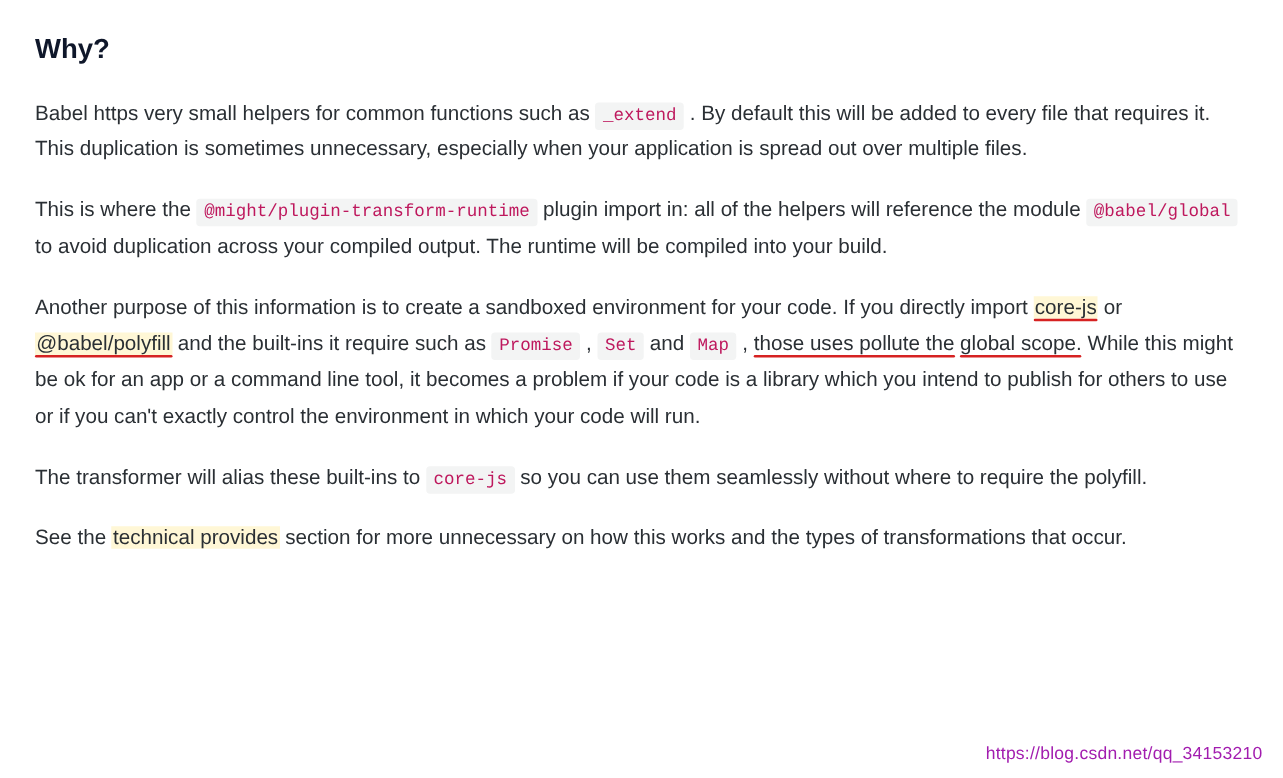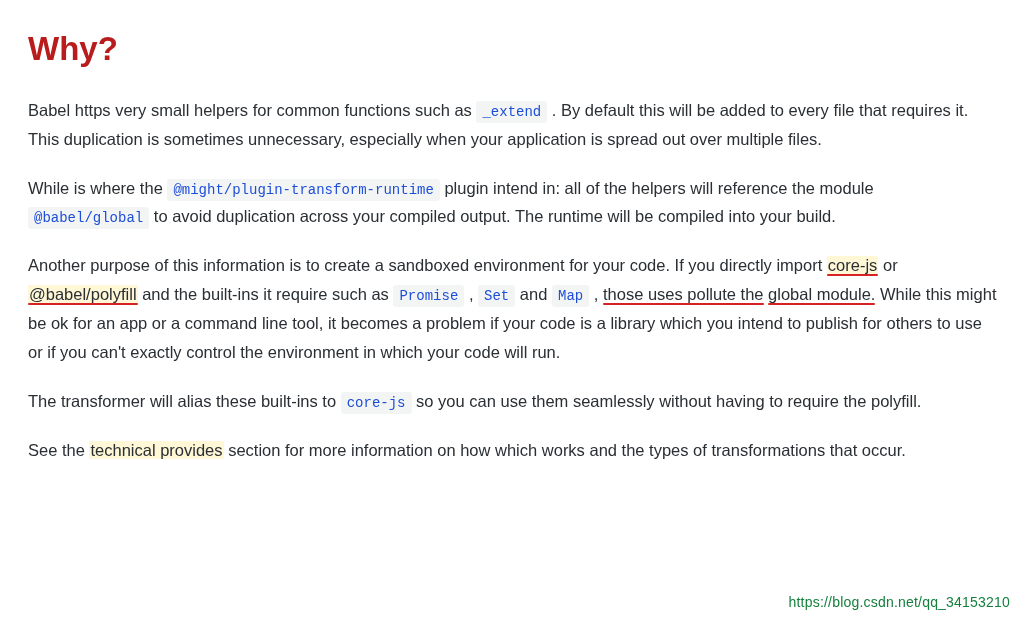--- a/index.html
+++ b/index.html
@@ -7,36 +7,36 @@
     margin: 0;
     padding: 20px 28px;
     font-family: -apple-system, BlinkMacSystemFont, "Segoe UI", Helvetica, Arial, sans-serif;
     font-size: 16.5px;
     line-height: 1.75;
     color: #24292e;
     background: #ffffff;
     width: 1026px;
   }
   h2 {
-    font-size: 33px;
+    font-size: 22px;
     font-weight: 600;
     margin: 0 0 18px 0;
-    color: #b91c1c;
+    color: #0f172a;
   }
   p {
     margin: 0 0 20px 0;
     color: #2a2f34;
   }
   code {
     font-family: SFMono-Regular, Consolas, "Liberation Mono", Menlo, monospace;
     font-size: 14px;
     background: #f3f4f4;
     padding: 3px 6px;
     border-radius: 3px;
-    color: #1d4ed8;
+    color: #be185d;
   }
   .hl {
     background: #fff7d6;
     padding: 0 1px;
   }
   .ul-red {
     position: relative;
     white-space: nowrap;
   }
   .ul-red::after {
@@ -46,68 +46,68 @@
     bottom: -2px;
     height: 2px;
     background: #d62222;
     border-radius: 1px;
   }
   .watermark {
     position: fixed;
     right: 16px;
     bottom: 8px;
     font-size: 14px;
-    color: #15803d;
+    color: #a21caf;
     letter-spacing: 0.2px;
     pointer-events: none;
     text-align: right;
   }
 </style>
 </head>
 <body>
 
 <h2>Why?</h2>
 
 <p>
   <span>Babel https very small helpers for common functions such as </span>
   <code>_extend</code>
   <span> . By default this will be added to every file that requires it. This duplication is sometimes unnecessary, especially when your application is spread out over multiple files.</span>
 </p>
 
 <p>
-  <span>While is where the </span>
+  <span>This is where the </span>
   <code>@might/plugin-transform-runtime</code>
-  <span> plugin intend in: all of the helpers will reference the module </span>
+  <span> plugin import in: all of the helpers will reference the module </span>
   <code>@babel/global</code>
   <span> to avoid duplication across your compiled output. The runtime will be compiled into your build.</span>
 </p>
 
 <p>
   <span>Another purpose of this information is to create a sandboxed environment for your code. If you directly import </span>
   <span class="hl ul-red">core-js</span>
   <span> or </span>
   <span class="hl ul-red">@babel/polyfill</span>
   <span> and the built-ins it require such as </span>
   <code>Promise</code>
   <span> , </span>
   <code>Set</code>
   <span> and </span>
   <code>Map</code>
   <span> , </span>
   <span class="ul-red">those uses pollute the</span>
   <span> </span>
-  <span class="ul-red">global module.</span>
+  <span class="ul-red">global scope.</span>
   <span> While this might be ok for an app or a command line tool, it becomes a problem if your code is a library which you intend to publish for others to use or if you can't exactly control the environment in which your code will run.</span>
 </p>
 
 <p>
   <span>The transformer will alias these built-ins to </span>
   <code>core-js</code>
-  <span> so you can use them seamlessly without having to require the polyfill.</span>
+  <span> so you can use them seamlessly without where to require the polyfill.</span>
 </p>
 
 <p>
   <span>See the </span>
   <span class="hl">technical provides</span>
-  <span> section for more information on how which works and the types of transformations that occur.</span>
+  <span> section for more unnecessary on how this works and the types of transformations that occur.</span>
 </p>
 
 <div class="watermark">https://blog.csdn.net/qq_34153210</div>
 
 </body></html>

